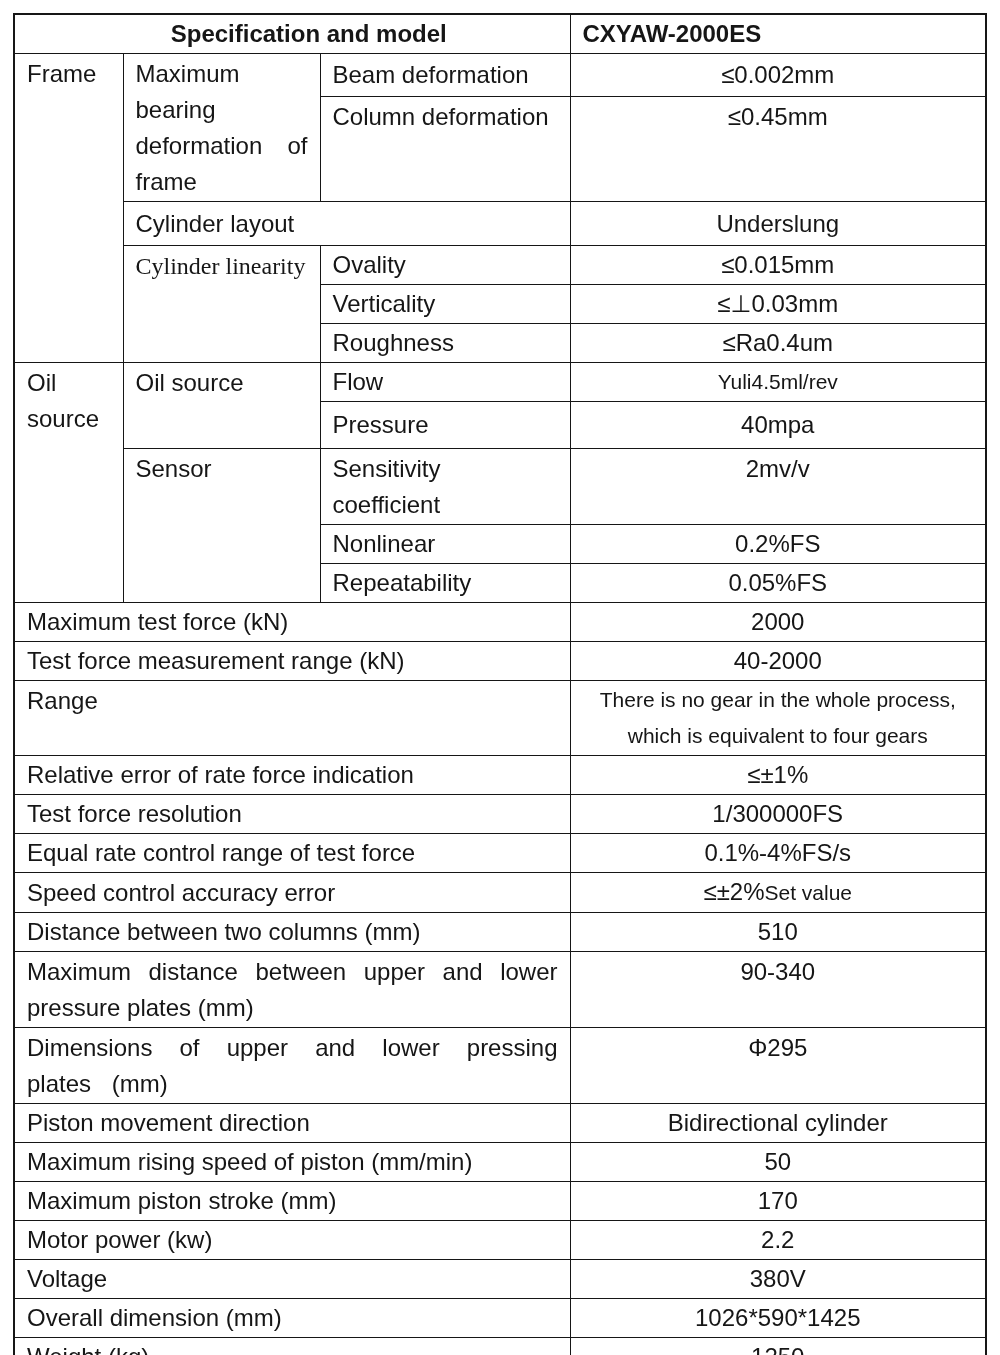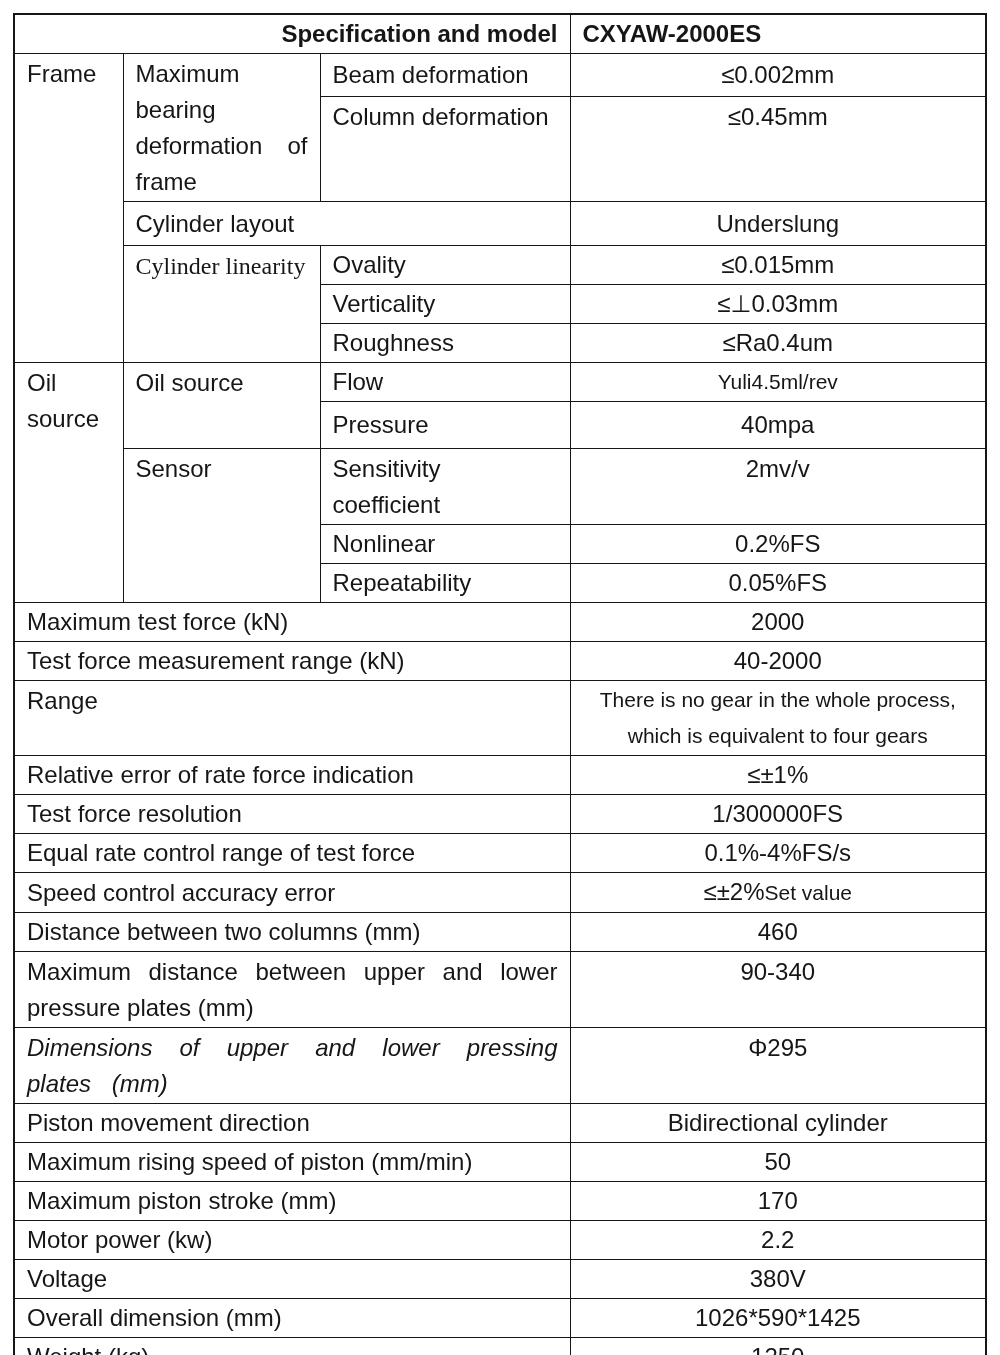--- a/index.html
+++ b/index.html
@@ -19,29 +19,29 @@
   }
   td, th {
     border: 1.7px solid #161616;
     padding: 1px 12px;
     font-size: 24px;
     line-height: 36px;
     vertical-align: middle;
     overflow: hidden;
   }
   th { font-weight: bold; }
-  th.hleft  { text-align: right; padding-left: 45px; }
+  th.hleft  { text-align: center; padding-left: 45px; }
   th.hval   { text-align: left; }
   .lbl { text-align: left; font-weight: normal; }
   .val { text-align: center; font-weight: normal; }
   .vtop { vertical-align: top; padding-top: 2px; }
   .just { text-align: justify; }
   .nw { white-space: nowrap; font-family: Liberation Serif, serif; }
   .pr50 { padding-right: 50px; margin-top: 12px; }
-  .ws14 { word-spacing: 14px; font-style: italic; }
+  .ws14 { word-spacing: 14px; }
   .smv { font-size: 21px; }
   .suffix { font-size: 21px; }
   .rangeline { font-size: 21px; line-height: 36px; text-align: center; }
   tr.h39  { height: 39px; }
   tr.h38  { height: 38px; padding-left: 29px; }
   tr.h37  { height: 37px; }
   tr.h44  { height: 44px; }
   tr.h47  { height: 47px; }
   tr.h75  { height: 75px; }
   tr.h76  { height: 76px; }
@@ -144,21 +144,21 @@
     <td class="val">0.1%-4%FS/s</td>
   </tr>
   <tr class="h38">
     <td class="lbl" colspan="3">Speed control accuracy error</td>
     <td class="val">
       <span>≤±2%</span><span class="suffix">Set value</span>
     </td>
   </tr>
   <tr class="h38">
     <td class="lbl" colspan="3">Distance between two columns (mm)</td>
-    <td class="val">460</td>
+    <td class="val">510</td>
   </tr>
   <tr class="h76">
     <td class="lbl vtop just" colspan="3">Maximum distance between upper and lower pressure plates (mm)</td>
     <td class="val vtop">90-340</td>
   </tr>
   <tr class="h76">
     <td class="lbl vtop just ws14" colspan="3">Dimensions of upper and lower pressing plates (mm)</td>
     <td class="val vtop">Φ295</td>
   </tr>
   <tr class="h38">

